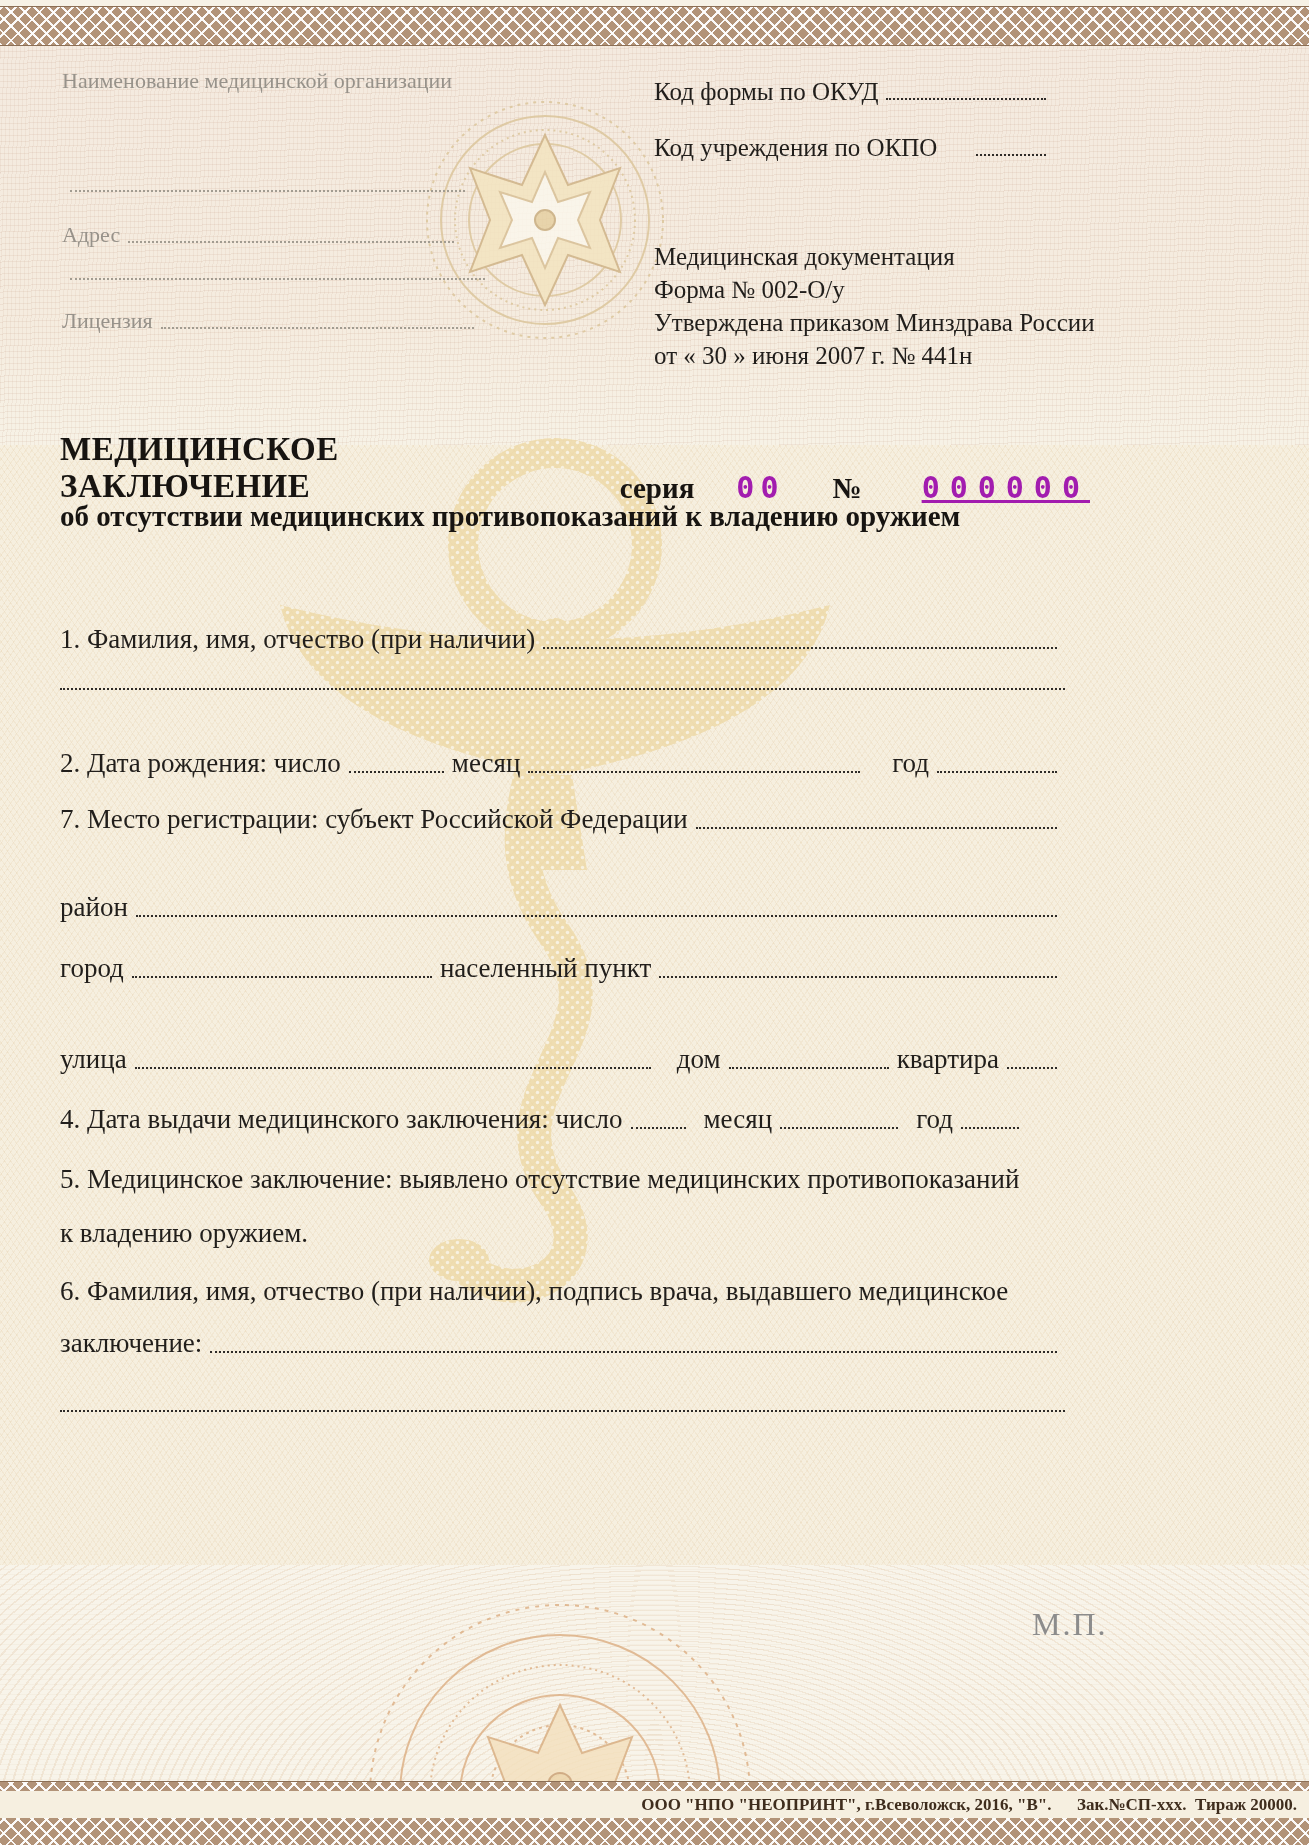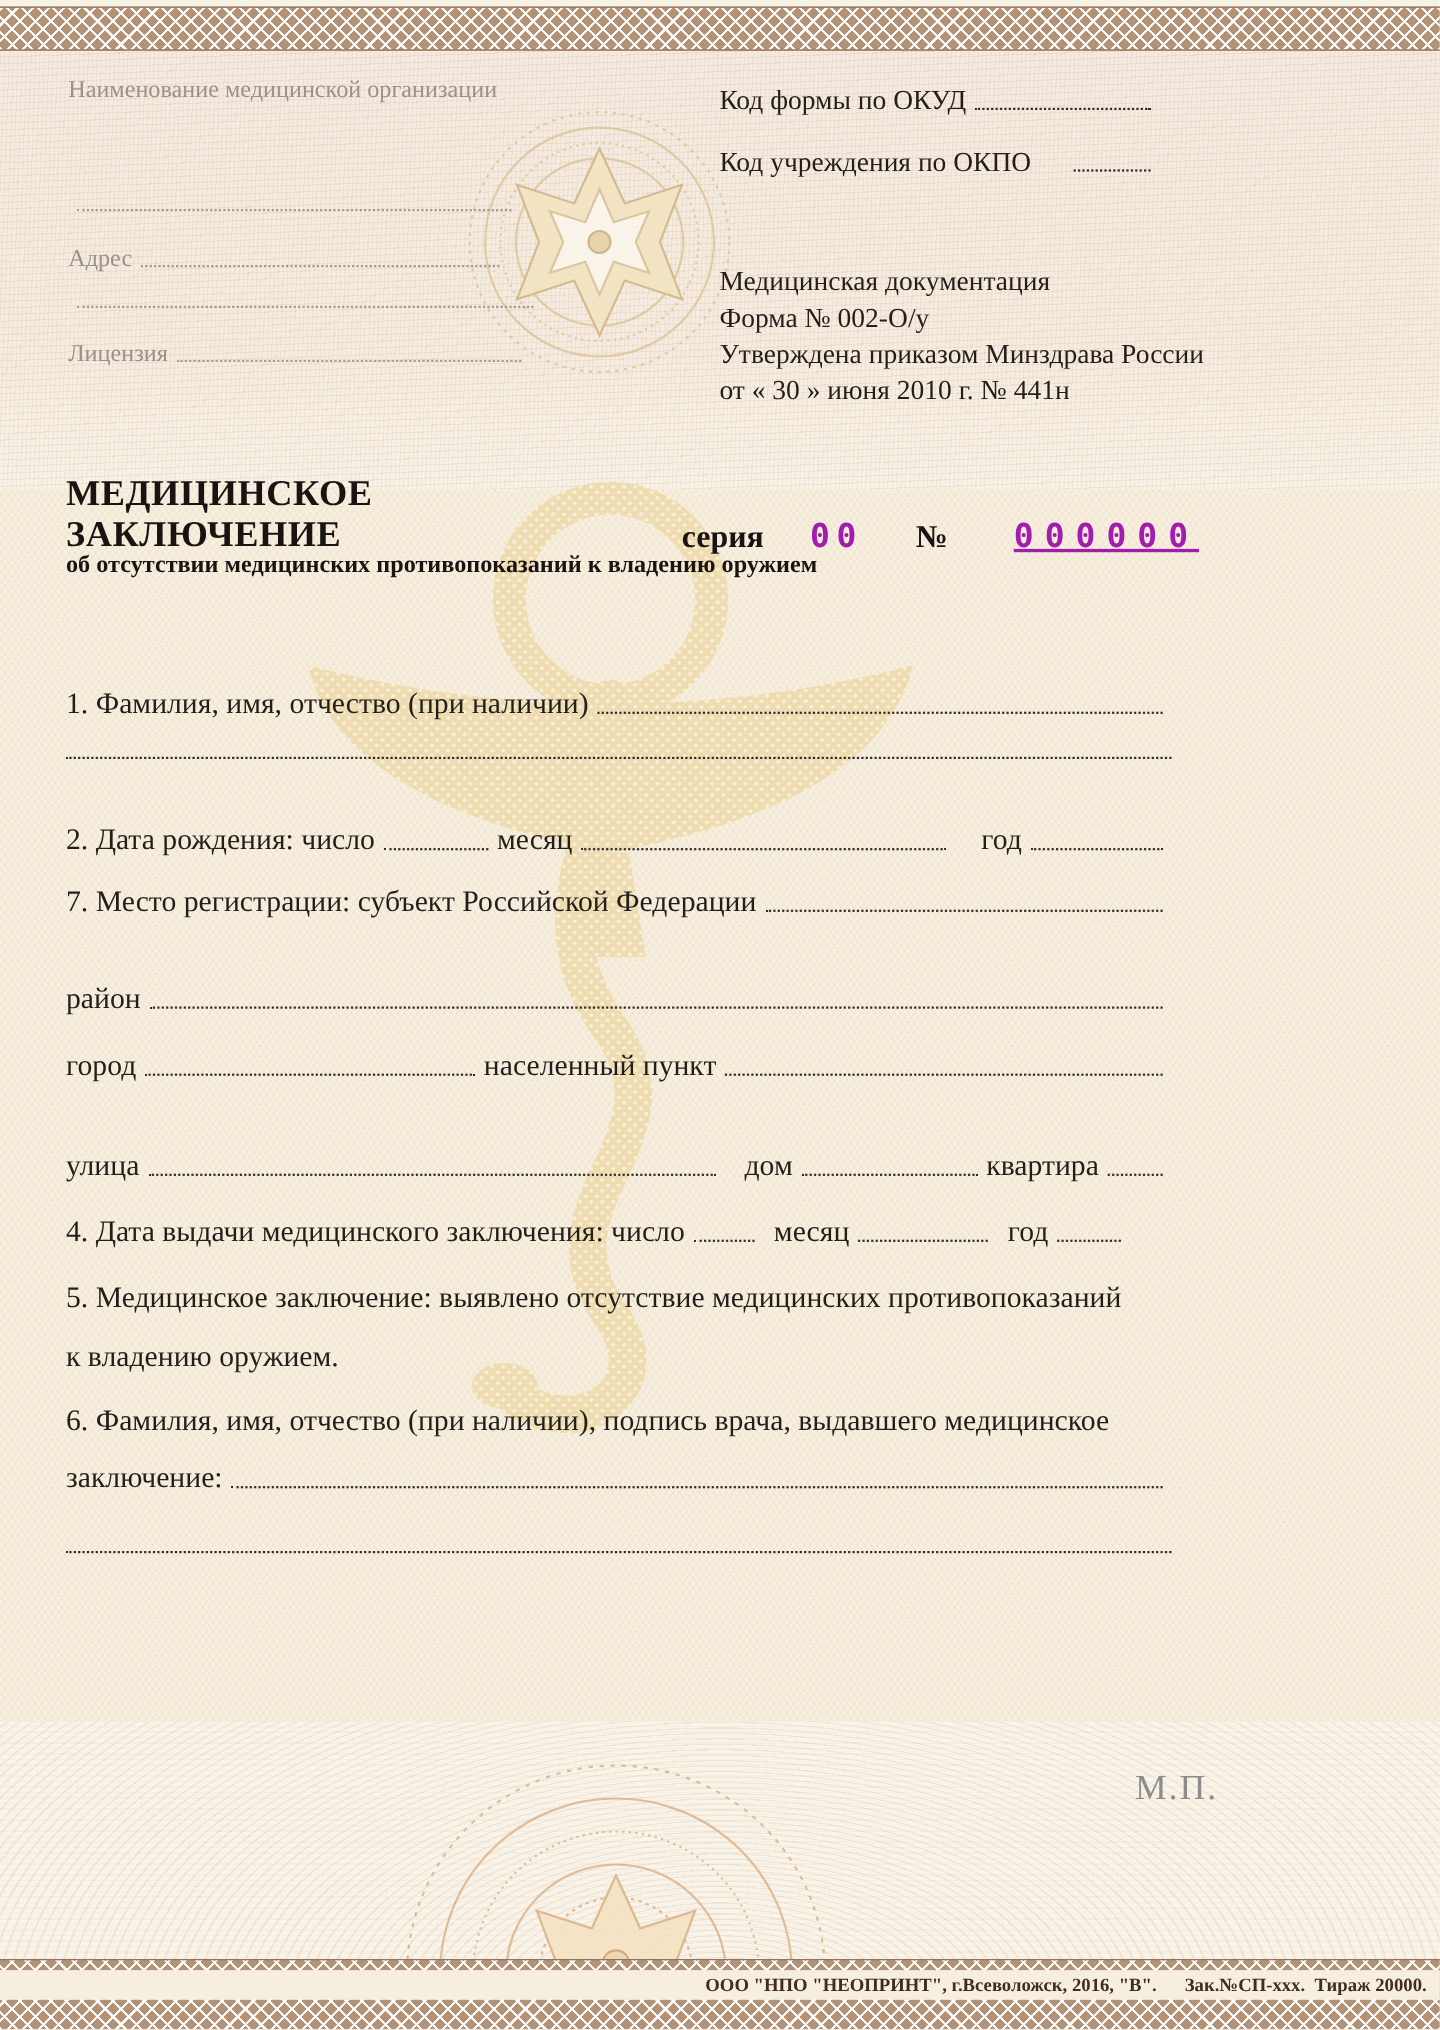--- a/index.html
+++ b/index.html
@@ -45,21 +45,21 @@
   .hdr-gray{color:var(--gray);font-size:22px;}
   .hdr-black{color:var(--ink);font-size:25px;}
   .row{display:flex;align-items:flex-end;}
   .dl{border-bottom:2px dotted #2e2b28;display:inline-block;margin:0 8px 6px 8px;}
   .dl-gray{border-bottom:2px dotted #a29c91;display:inline-block;margin:0 8px 5px 8px;}
   .grow{flex:1 1 auto;}
   .body-text{color:var(--ink);font-size:27px;}
   .title-main{font-weight:bold;font-size:33px;letter-spacing:.5px;color:#171411;}
   .title-series{font-size:29px;font-weight:bold;color:#171411;}
   .title-num{font-family:"DejaVu Sans Mono",monospace;font-weight:bold;font-size:30px;color:#a21caf;}
-  .subtitle{font-weight:bold;font-size:22px;color:#171411;}
+  .subtitle{font-weight:bold;font-size:29px;color:#171411;}
   .stamp{color:#8c8c8c;font-size:32px;letter-spacing:2px;}
   .doc-info{line-height:33px;}
 </style>
 </head>
 <body>
 
 <div class="page">
 
   <div class="tex-header"></div>
   <div class="tex-body"></div>
@@ -123,21 +123,21 @@
     <span class="dl grow"></span>
   </div>
   <div class="abs row hdr-black" style="left:654px;top:134px;width:400px;gap:31px;">
     <span>Код учреждения по ОКПО</span>
     <span class="dl grow"></span>
   </div>
   <div class="abs hdr-black doc-info" style="left:654px;top:240px;">
     <div>Медицинская документация</div>
     <div>Форма № 002-О/у</div>
     <div>Утверждена приказом Минздрава России</div>
-    <div>от « 30 » июня 2010 г. № 441н</div>
+    <div>от « 30 » июня 2007 г. № 441н</div>
   </div>
 
   <div class="abs row" style="left:60px;top:431px;width:1030px;align-items:flex-end;">
     <span class="title-main">МЕДИЦИНСКОЕ ЗАКЛЮЧЕНИЕ</span>
     <span class="title-series" style="margin-left:36px;">серия</span>
     <span class="title-num" style="margin-left:42px;letter-spacing:6px;">00</span>
     <span class="title-series" style="margin-left:48px;">№</span>
     <span class="title-num" style="margin-left:60px;letter-spacing:10px;text-decoration:underline;">000000</span>
   </div>
   <div class="abs subtitle" style="left:60px;top:500px;">об отсутствии медицинских противопоказаний к владению оружием</div>

